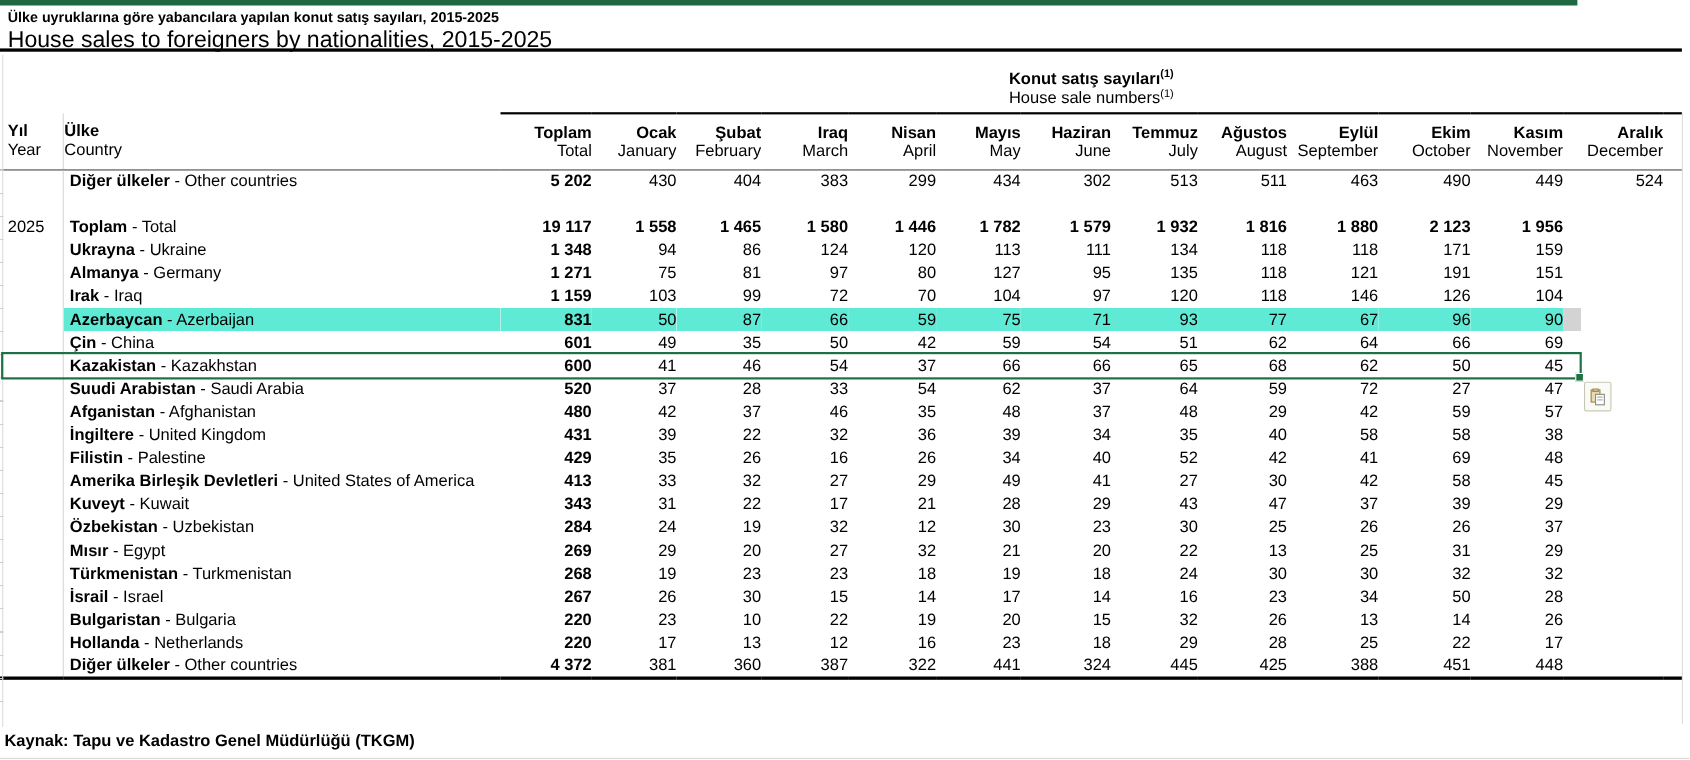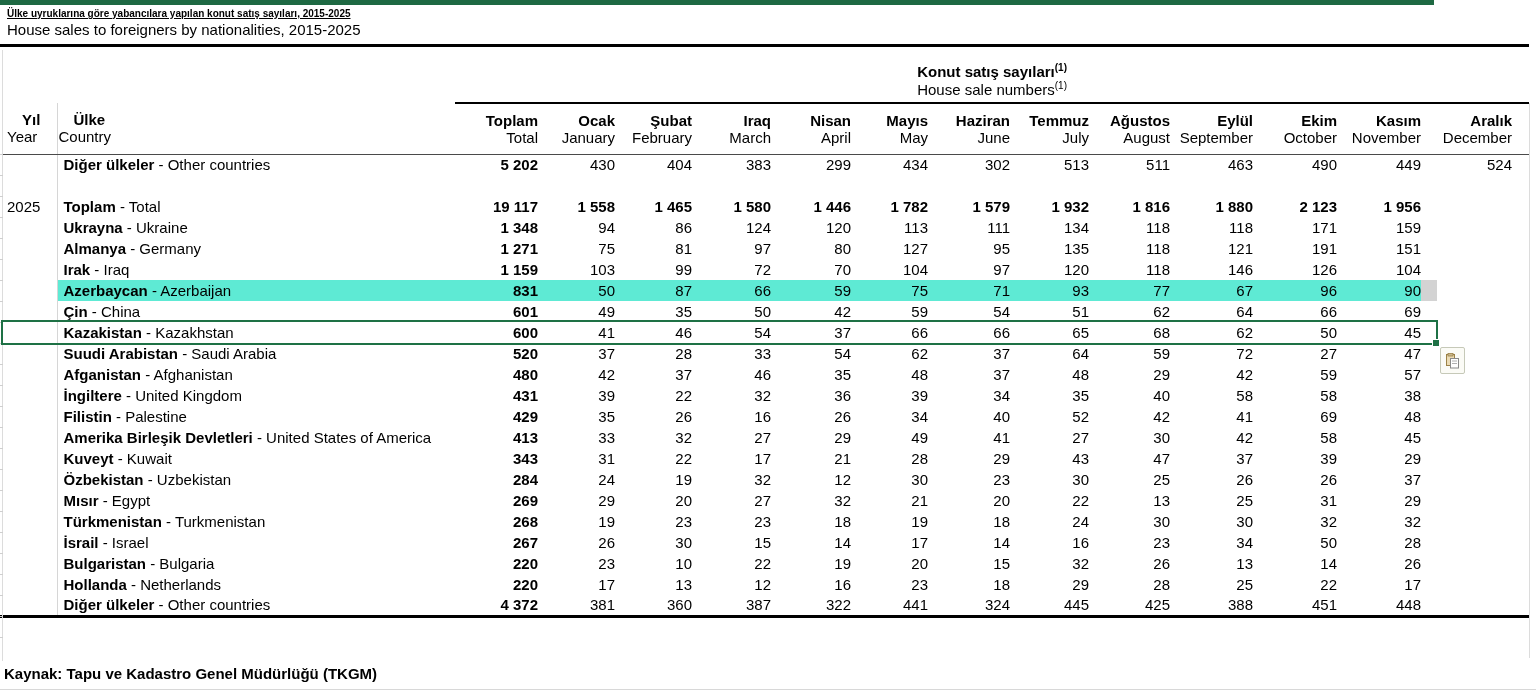--- a/index.html
+++ b/index.html
@@ -1,35 +1,35 @@
 <!DOCTYPE html>
 <html><head>
 <meta charset="utf-8">
 <style>
   html,body{margin:0;padding:0;}
   body{width:1536px;height:691px;background:#fff;position:relative;overflow:hidden;
        font-family:"Liberation Sans",sans-serif;color:#000;}
   .green-bar{position:absolute;top:0;left:0;width:1434px;height:5px;background:#1E6943;}
   .title-block{position:absolute;top:5px;left:0;width:1529px;height:39px;border-bottom:3px solid #000;}
-  .t-tr{font-weight:bold;font-size:10px;padding:3px 0 0 7px;white-space:nowrap;text-decoration:underline;}
-  .t-en{font-size:15px;padding:2px 0 0 7px;white-space:nowrap;}
+  .t-tr{font-weight:bold;font-size:13px;padding:3px 0 0 7px;white-space:nowrap;}
+  .t-en{font-size:21px;padding:2px 0 0 7px;white-space:nowrap;}
   table{position:absolute;top:50px;left:0;width:1529px;border-collapse:collapse;table-layout:fixed;
         font-size:15px;}
   td{padding:0;overflow:hidden;white-space:nowrap;}
   tr.group-row{height:53px;}
   td.gh{border-bottom:2px solid #000;text-align:center;vertical-align:bottom;padding-bottom:4px;}
   .gh1{font-weight:bold;font-size:15px;}
   .gh2{font-size:15px;}
   sup{font-size:10px;font-weight:inherit;}
   tr.head-row{height:51px;}
   tr.head-row td{border-bottom:1px solid #4a4a4a;vertical-align:middle;}
   td.h-year{padding-left:7px;}
   td.h-year,td.year{border-right:1px solid #D6D6D6;}
   td.h-country{padding-left:1px;}
-  .h-tr{font-weight:bold;margin-left:15px;}
+  .h-tr{font-weight:bold;}
   td.h-num{text-align:right;}
   tbody tr{height:21px;}
   tbody td.year{padding-left:7px;margin-top:12px;}
   tbody td.country{padding-left:6px;}
   td.num{text-align:right;}
   td.total{font-weight:bold;}
   tr.row-bold td.num{font-weight:bold;}
   tbody tr:last-child td{border-bottom:3px solid #000;}
   tr.row-highlight td{background:#5eead4;}
   tr.row-highlight td.year{background:#fff;}

